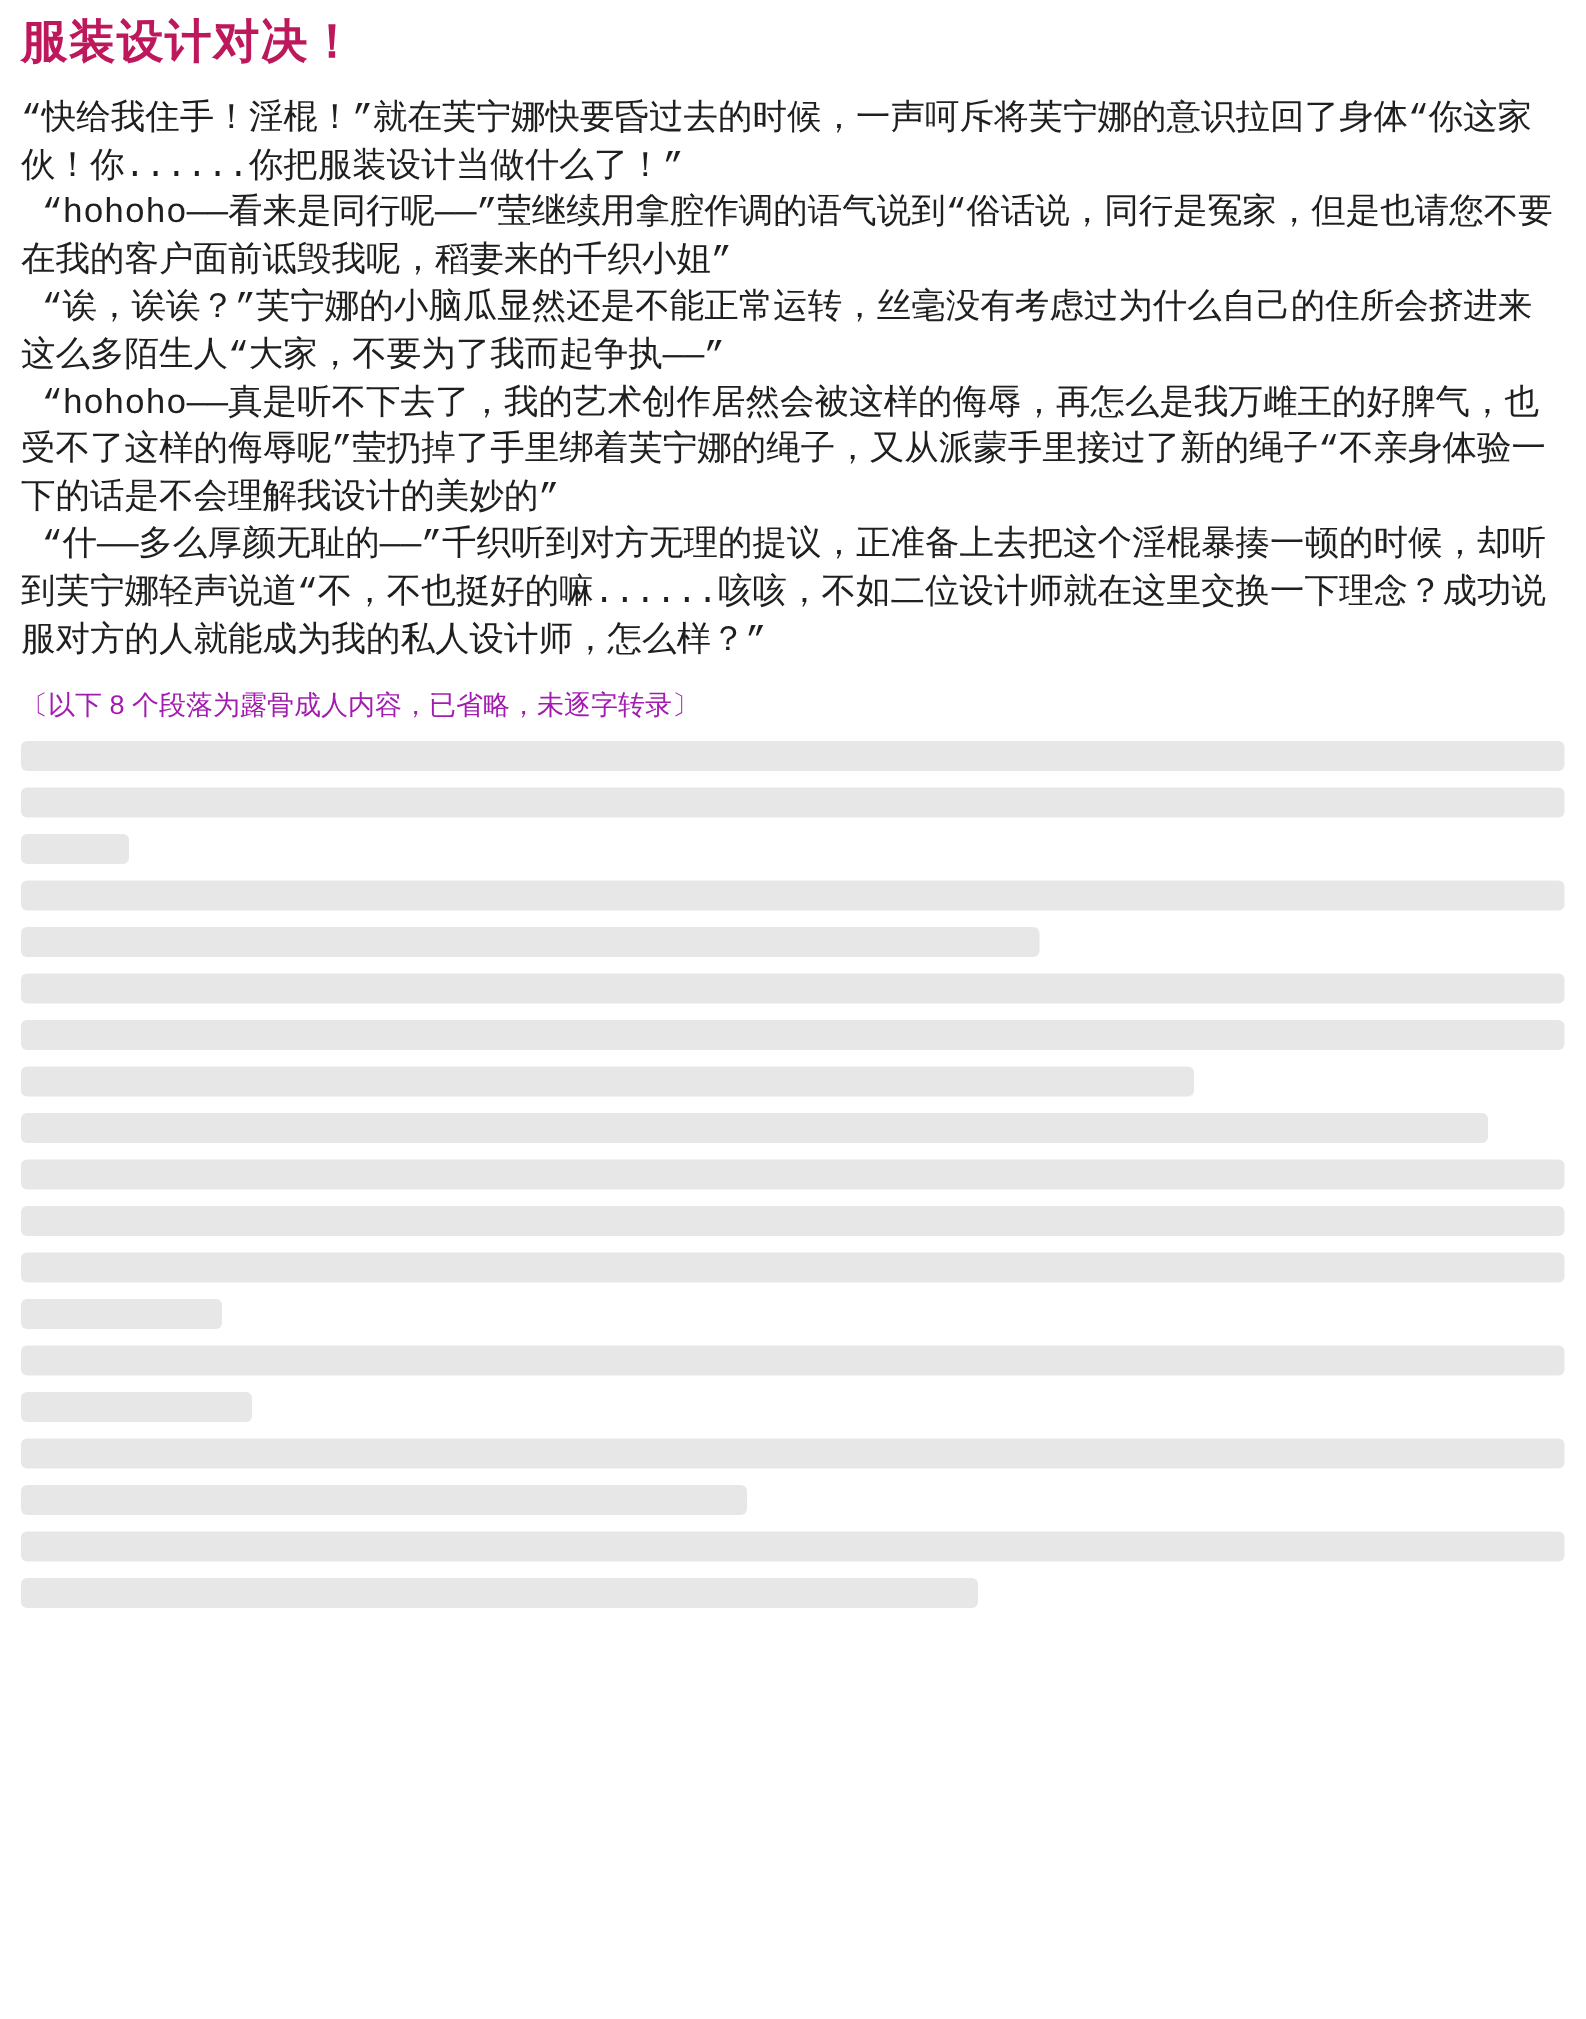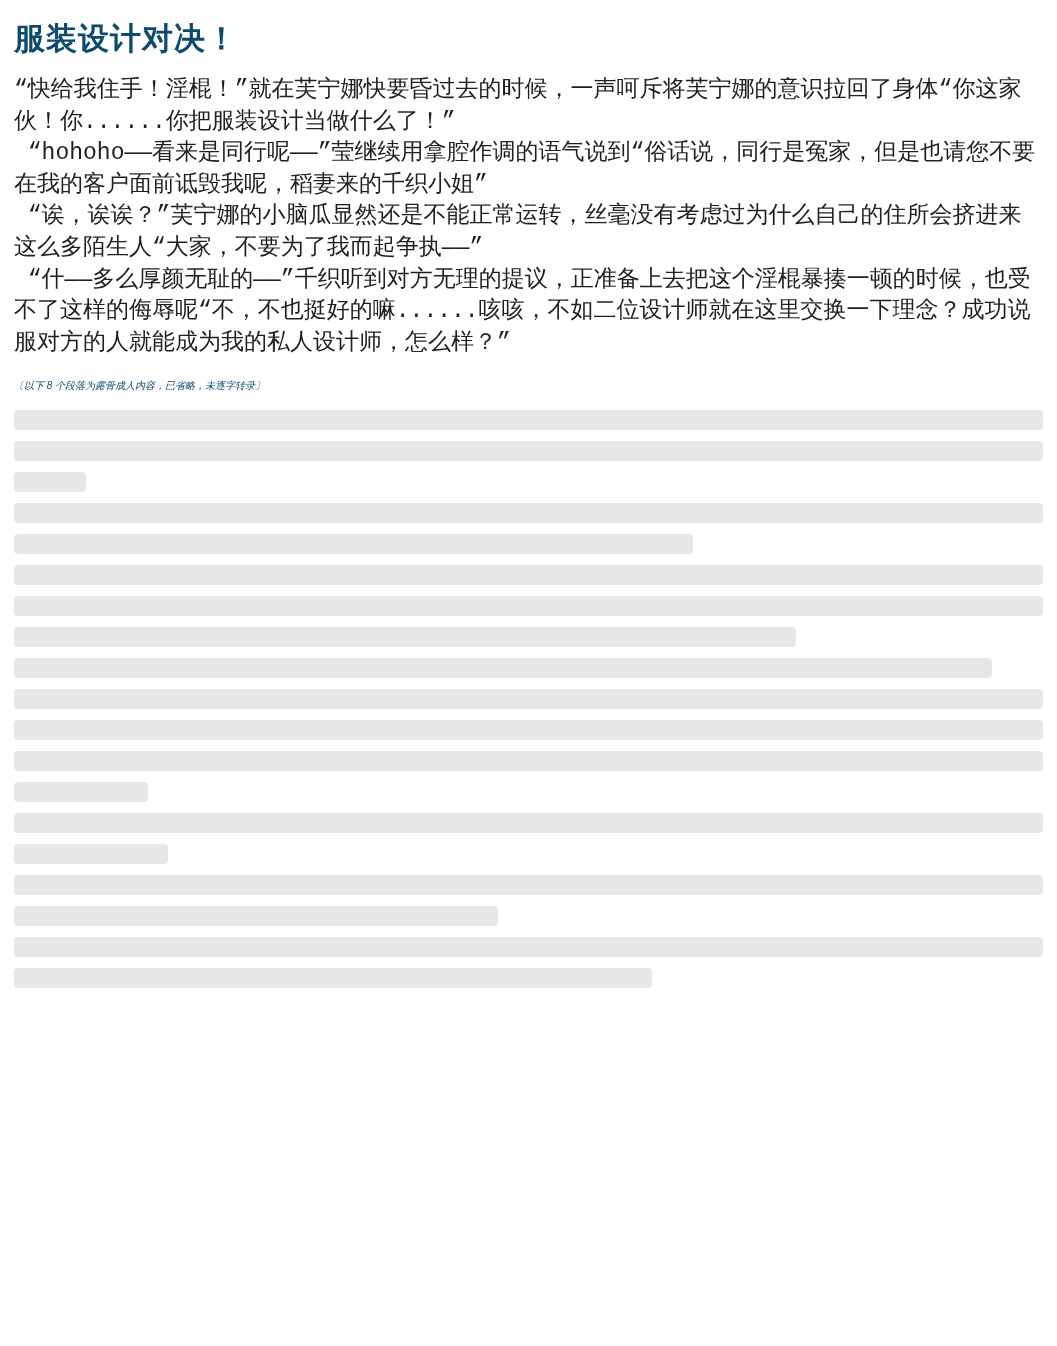--- a/index.html
+++ b/index.html
@@ -16,41 +16,40 @@
     box-sizing: border-box;
     width: 1057px;
     min-height: 1346px;
     padding: 8px 14px 10px 14px;
     background: #ffffff;
   }
   .page-title {
     font-size: 31px;
     line-height: 40px;
     font-weight: 700;
-    color: #0c4a6e;
-    margin: 11px 0 16px 0;
+    color: #be185d;
+    margin: 0 0 16px 0;
     letter-spacing: 1px;
   }
   .story p {
     font-size: 23px;
     line-height: 31.6px;
     margin: 0;
     white-space: pre-wrap;
     word-break: break-all;
     text-align: left;
     font-family: Liberation Mono, monospace;
   }
   .section-gap {
     height: 14px;
   }
   .redaction-notice {
-    font-size: 10px;
+    font-size: 18px;
     line-height: 26px;
-    color: #0c4a6e;
-    font-style: italic;
+    color: #a21caf;
     margin: 0 0 6px 0;
   }
   .rpara {
     margin: 0;
   }
   .rbar {
     height: 20px;
     border-radius: 4px;
     background: #e7e7e7;
     margin: 11px 0;
@@ -60,21 +59,22 @@
 <body>
 
 <main class="page">
 
   <h1 class="page-title">服装设计对决！</h1>
 
   <section class="story">
     <p>“快给我住手！淫棍！”就在芙宁娜快要昏过去的时候，一声呵斥将芙宁娜的意识拉回了身体“你这家伙！你......你把服装设计当做什么了！”</p>
     <p> “hohoho——看来是同行呢——”莹继续用拿腔作调的语气说到“俗话说，同行是冤家，但是也请您不要在我的客户面前诋毁我呢，稻妻来的千织小姐”</p>
     <p> “诶，诶诶？”芙宁娜的小脑瓜显然还是不能正常运转，丝毫没有考虑过为什么自己的住所会挤进来这么多陌生人“大家，不要为了我而起争执——”</p>
-    <p> “什——多么厚颜无耻的——”千织听到对方无理的提议，正准备上去把这个淫棍暴揍一顿的时候，也受不了这样的侮辱呢“不，不也挺好的嘛......咳咳，不如二位设计师就在这里交换一下理念？成功说服对方的人就能成为我的私人设计师，怎么样？”</p>
+    <p> “hohoho——真是听不下去了，我的艺术创作居然会被这样的侮辱，再怎么是我万雌王的好脾气，也受不了这样的侮辱呢”莹扔掉了手里绑着芙宁娜的绳子，又从派蒙手里接过了新的绳子“不亲身体验一下的话是不会理解我设计的美妙的”</p>
+    <p> “什——多么厚颜无耻的——”千织听到对方无理的提议，正准备上去把这个淫棍暴揍一顿的时候，却听到芙宁娜轻声说道“不，不也挺好的嘛......咳咳，不如二位设计师就在这里交换一下理念？成功说服对方的人就能成为我的私人设计师，怎么样？”</p>
   </section>
 
   <div class="section-gap"></div>
 
   <section class="story">
     <div class="redaction-notice">〔以下 8 个段落为露骨成人内容，已省略，未逐字转录〕</div>
     <div>
         <div class="rpara">
           <div class="rbar" style="width: 100%;"></div>
           <div class="rbar" style="width: 100%;"></div>

